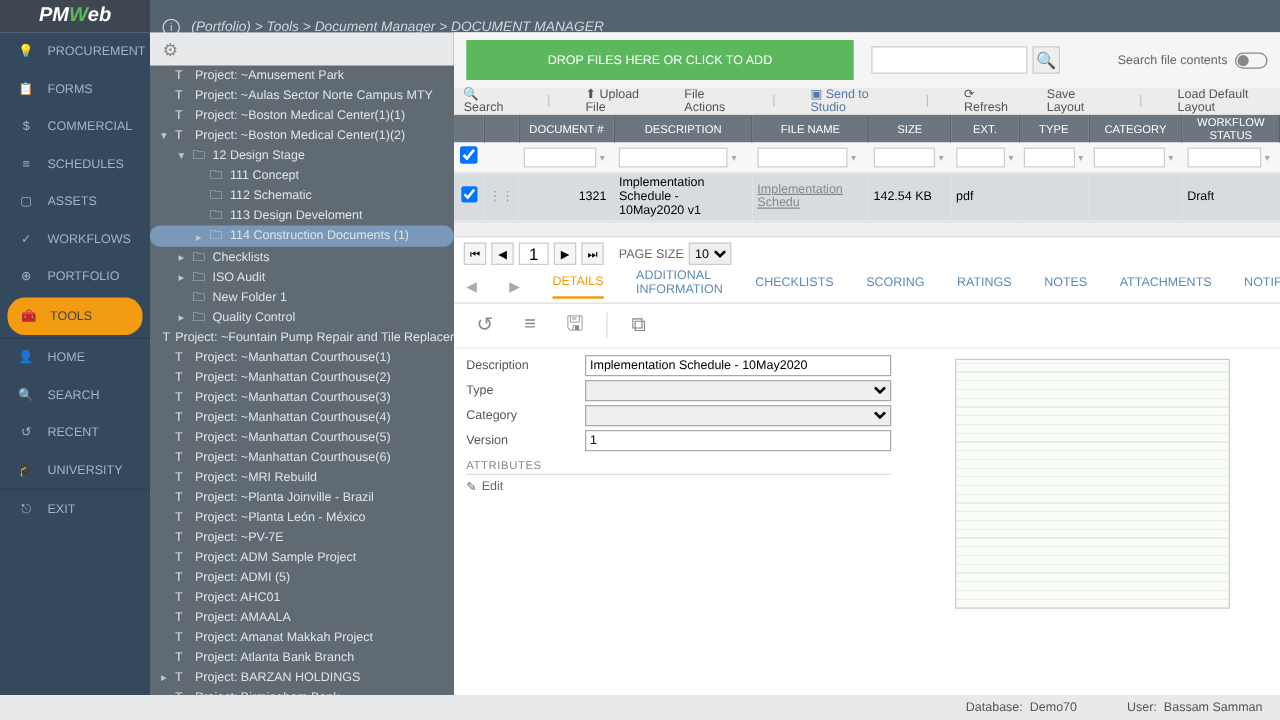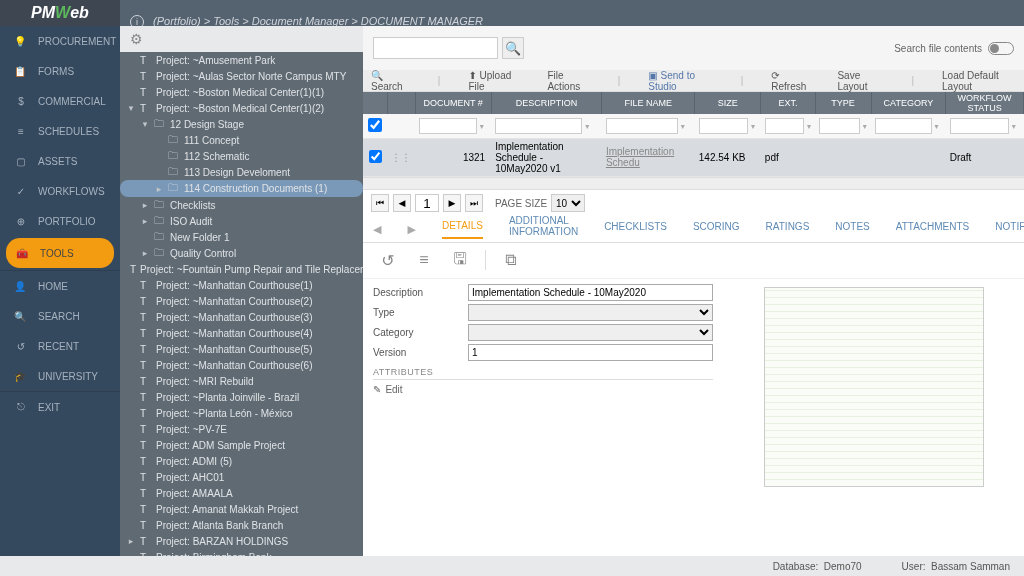--- a/index.html
+++ b/index.html
@@ -319,20 +319,21 @@
         <div class="tree-node" style="padding-left: 6px;">
           <span class="exp"></span>
           <span class="icon">T</span>
           <span>Project: Birmingham Bank</span>
         </div>
       </div>
   </div>
 
   <div class="content">
     <div class="drop-row">
+      <div class="drop-zone">DROP FILES HERE OR CLICK TO ADD</div>
       <div class="search-box">
         <input type="text" style="">
         <div class="search-btn">🔍</div>
       </div>
       <div class="search-contents">
         <span>Search file contents</span>
         <div class="toggle"></div>
       </div>
     </div>
 

